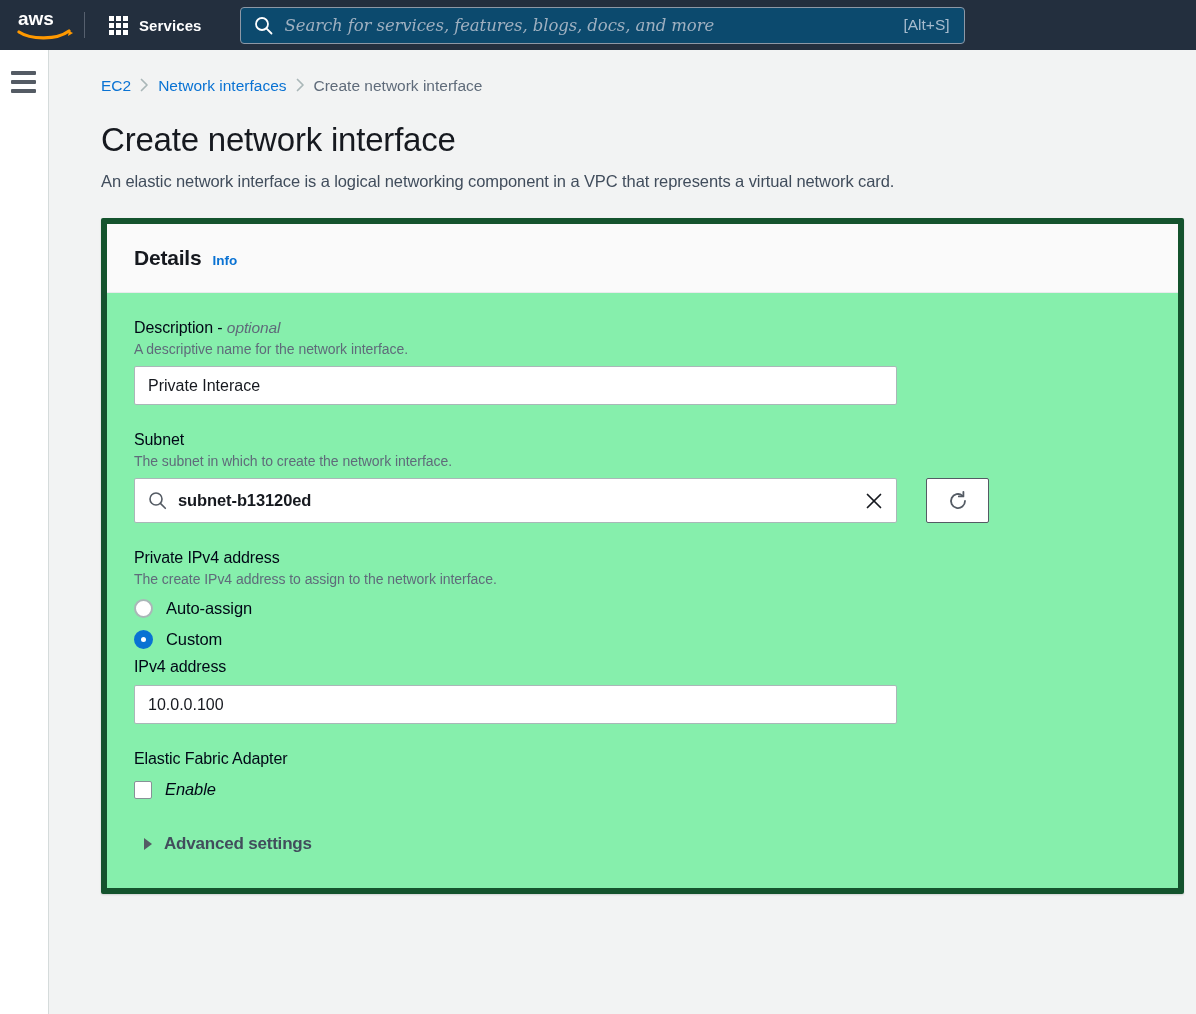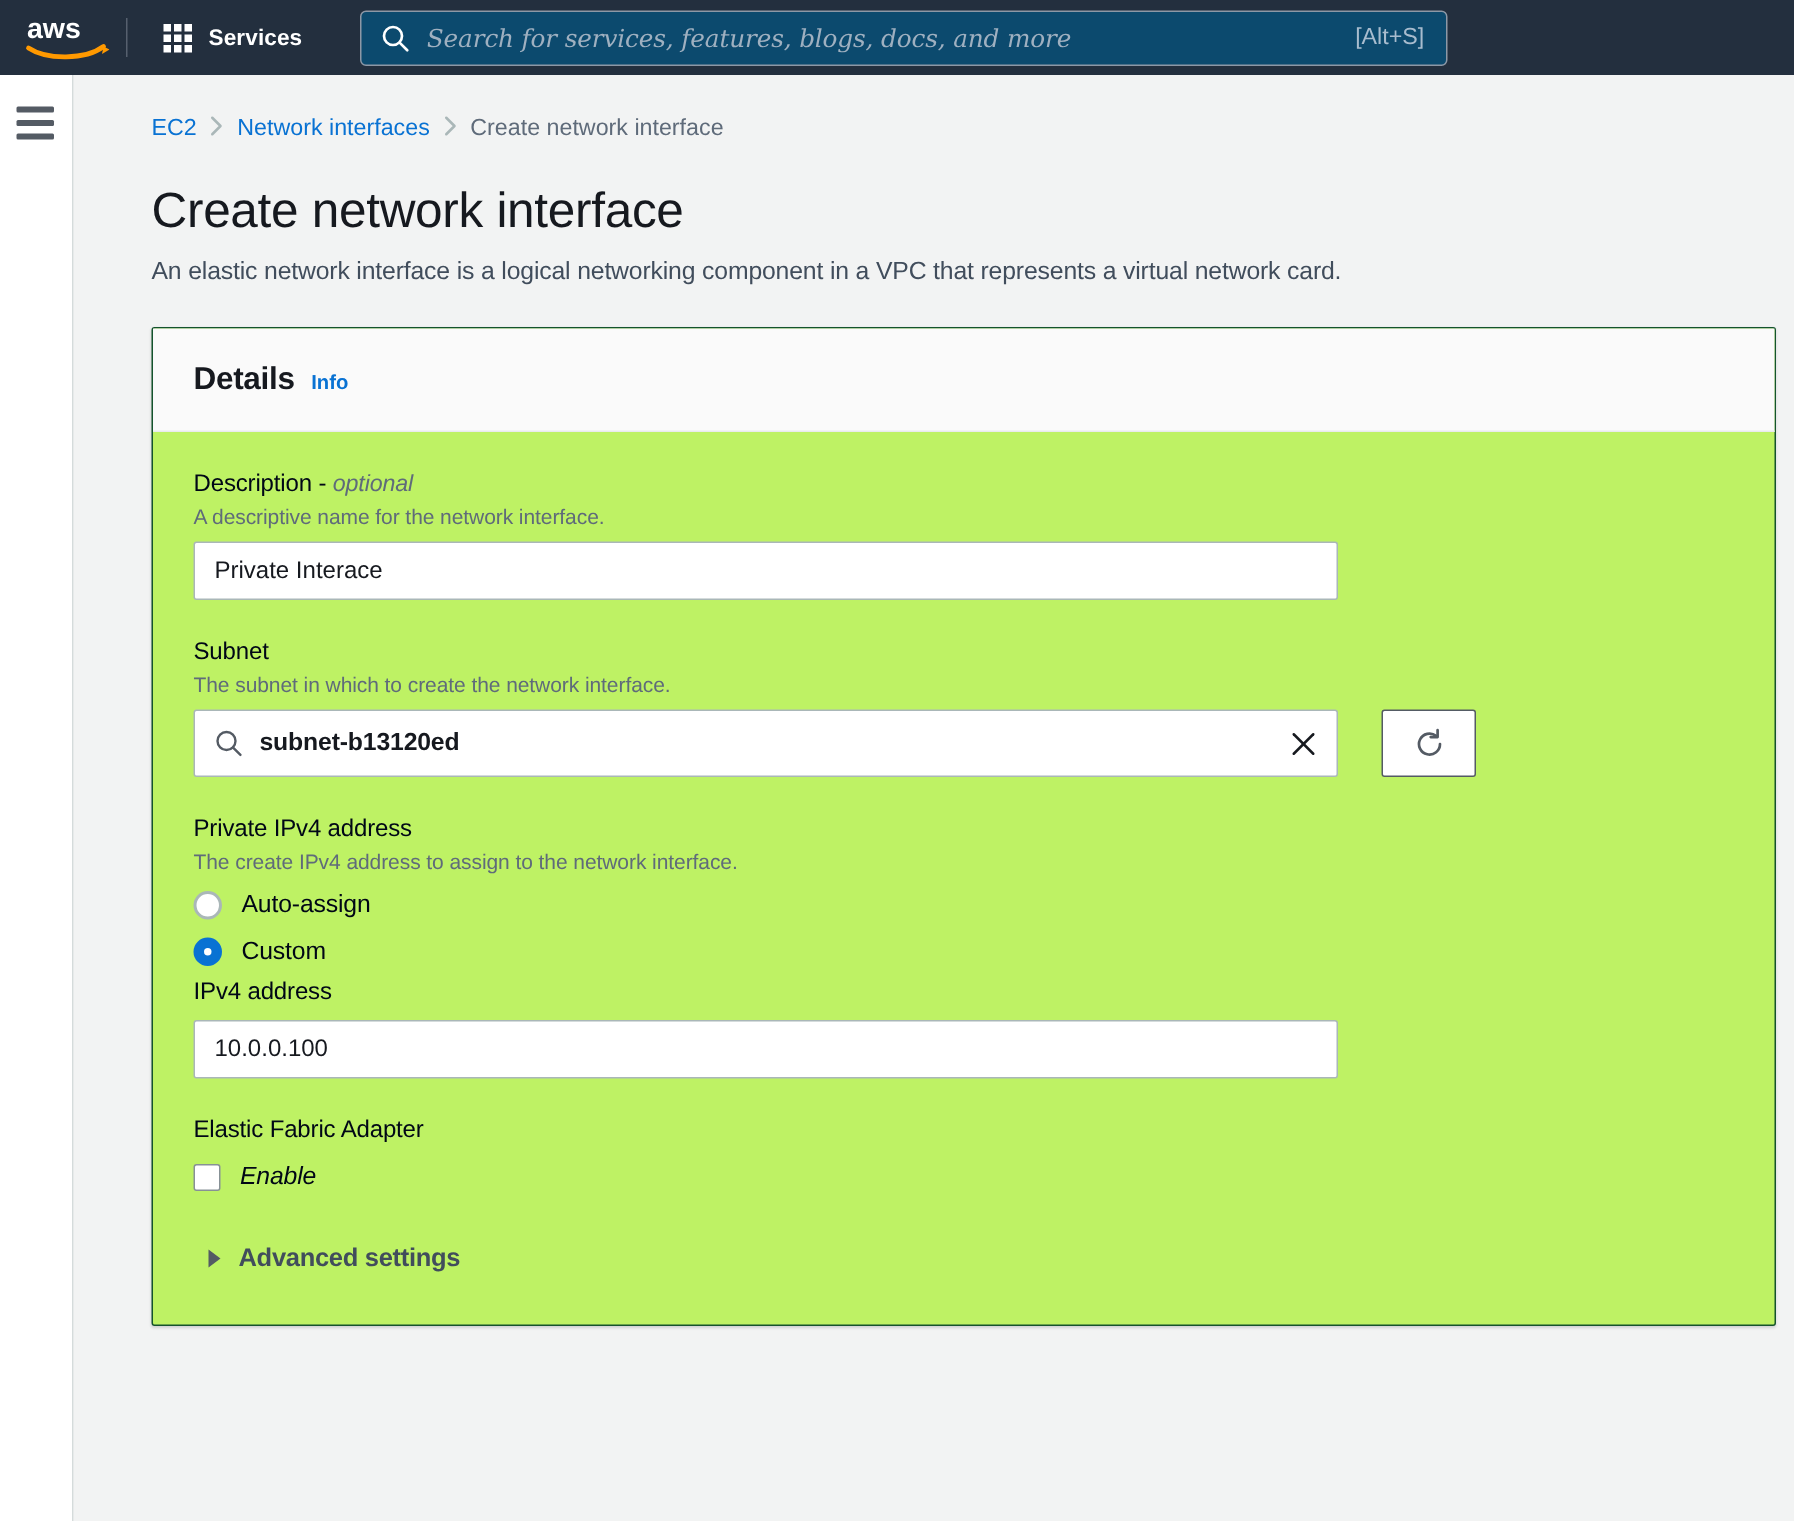--- a/index.html
+++ b/index.html
@@ -122,22 +122,22 @@
     margin: 13px 0 0 0;
     font-size: 16.5px;
     color: #414d5c;
     letter-spacing: -.1px;
   }
 
   
   .card {
     margin-top: 27px;
     width: 1083px;
-    background: #bef264;
-    border: 1px solid #14532d;
+    background: #86efac;
+    border: 6px solid #14532d;
     border-radius: 2px;
     box-shadow: 0 1px 2px rgba(0,0,0,.14);
   }
   .card-header {
     background: #fafafa;
     border-bottom: 1px solid #e9ebed;
     padding: 22px 0 22px 27px;
     display: flex; align-items: baseline;
   }
   .card-header h2 {

